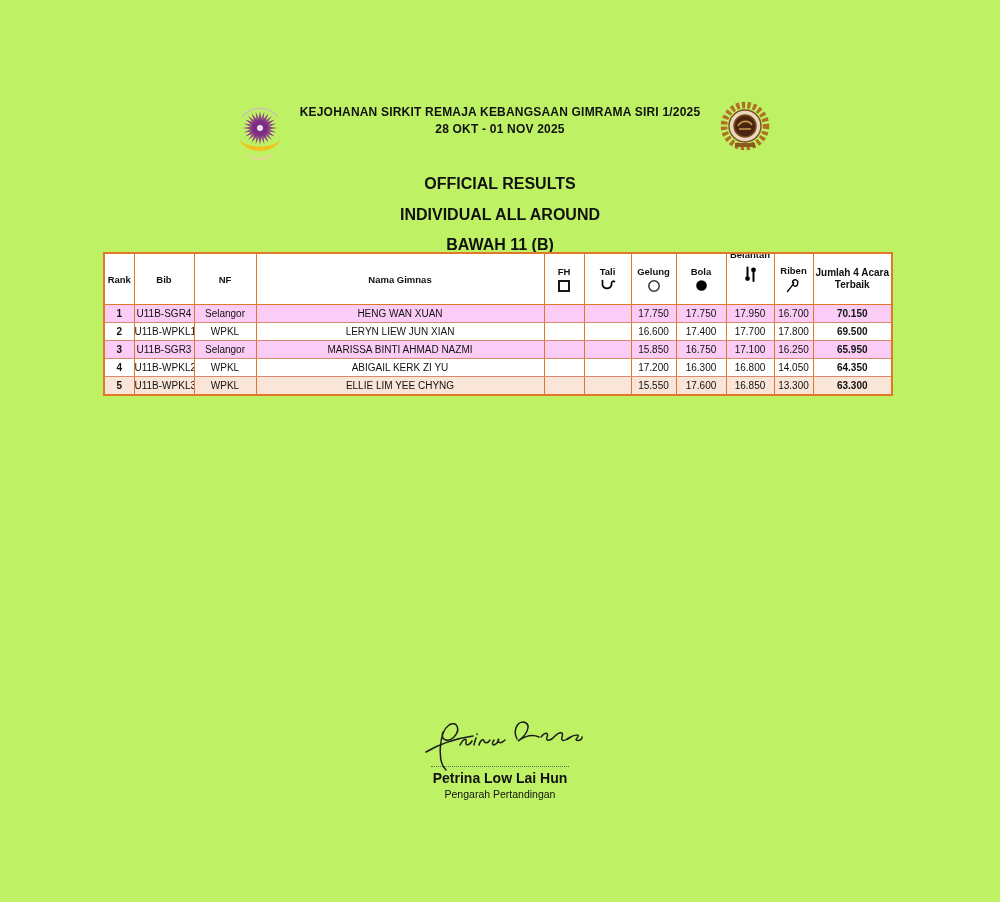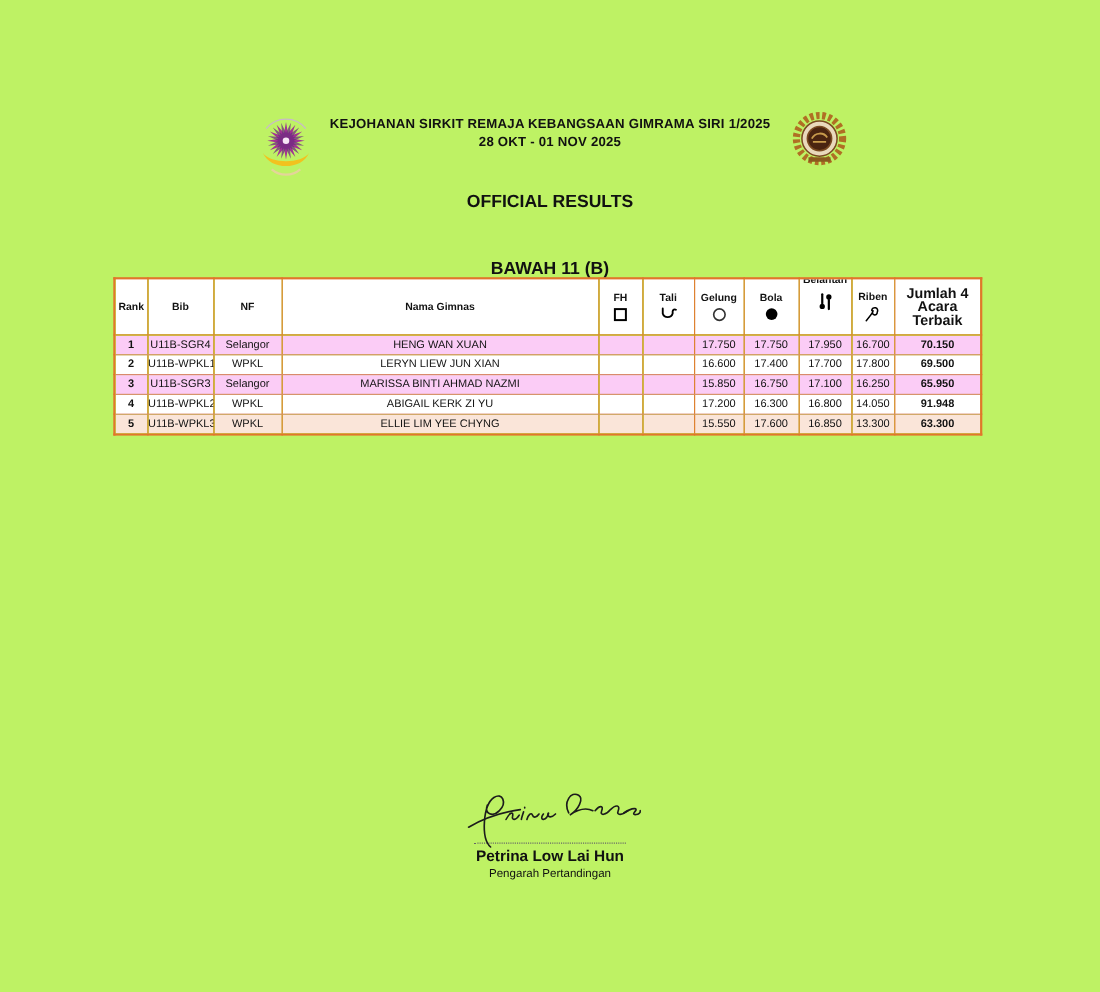--- a/index.html
+++ b/index.html
@@ -25,21 +25,21 @@
     border:2px solid #E2762B;
   }
   table.results th, table.results td {
     border-left:1px solid #E2762B; border-right:1px solid #E2762B;
     border-top:1px solid #D98A6C; border-bottom:1px solid #D98A6C;
     padding:0; overflow:hidden; white-space:nowrap;
   }
   table.results thead th { border-bottom:1.5px solid #E2762B; height:50px; vertical-align:middle;
     font-size:9.5px; font-weight:bold; background:#fff; }
   .th-stack { display:flex; flex-direction:column; align-items:center; justify-content:center; gap:2px; }
-  .th-total { white-space:normal; line-height:12px; font-size:13px; }
+  .th-total { white-space:normal; line-height:12px; font-size:10px; }
   table.results tbody tr { height:18px; }
   table.results td { font-size:10px; text-align:center; vertical-align:middle; }
   td.c-rank { font-weight:bold; }
   td.c-bib  { font-size:6.8px; }
   td.c-nf, td.c-name { text-align:left; padding-left:4px; }
   td.c-total { font-weight:bold; }
   tr.row-pink  td { background:#FBCCF6; }
   tr.row-white td { background:#FFFFFF; }
   tr.row-peach td { background:#FAE5D9; }
 
@@ -71,20 +71,21 @@
     <circle cx="28" cy="26" r="11" fill="#4A2410" stroke="#7A4A21" stroke-width="1.5"></circle>
     <path d="M21 26 C24 20 32 20 35 25 M22 29 L34 29" fill="none" stroke="#C89B4C" stroke-width="1.6"></path>
     <path d="M18 45 L38 45" stroke="#8A5A1E" stroke-width="4"></path>
   </svg>
 
   <div class="title-block">
     <div>KEJOHANAN SIRKIT REMAJA KEBANGSAAN GIMRAMA SIRI 1/2025</div>
     <div>28 OKT - 01 NOV 2025</div>
   </div>
   <div class="subhead official">OFFICIAL RESULTS</div>
+  <div class="subhead event">INDIVIDUAL ALL AROUND</div>
   <div class="subhead category">BAWAH 11 (B)</div>
 
   <table class="results">
     <colgroup>
       <col style="width:30px">
         <col style="width:60px">
         <col style="width:62px">
         <col style="width:288px">
       <col style="width:40px">
         <col style="width:47px">
@@ -203,21 +204,21 @@
           <td class="c-rank">4</td>
           <td class="c-bib">U11B-WPKL2</td>
           <td class="c-nf">WPKL</td>
           <td class="c-name">ABIGAIL KERK ZI YU</td>
           <td class="c-fh"></td>
           <td class="c-tali"></td>
           <td class="c-gelung">17.200</td>
           <td class="c-bola">16.300</td>
           <td class="c-belantan">16.800</td>
           <td class="c-riben">14.050</td>
-          <td class="c-total">91.948</td>
+          <td class="c-total">64.350</td>
         </tr>
         <tr class="row-peach">
           <td class="c-rank">5</td>
           <td class="c-bib">U11B-WPKL3</td>
           <td class="c-nf">WPKL</td>
           <td class="c-name">ELLIE LIM YEE CHYNG</td>
           <td class="c-fh"></td>
           <td class="c-tali"></td>
           <td class="c-gelung">15.550</td>
           <td class="c-bola">17.600</td>

